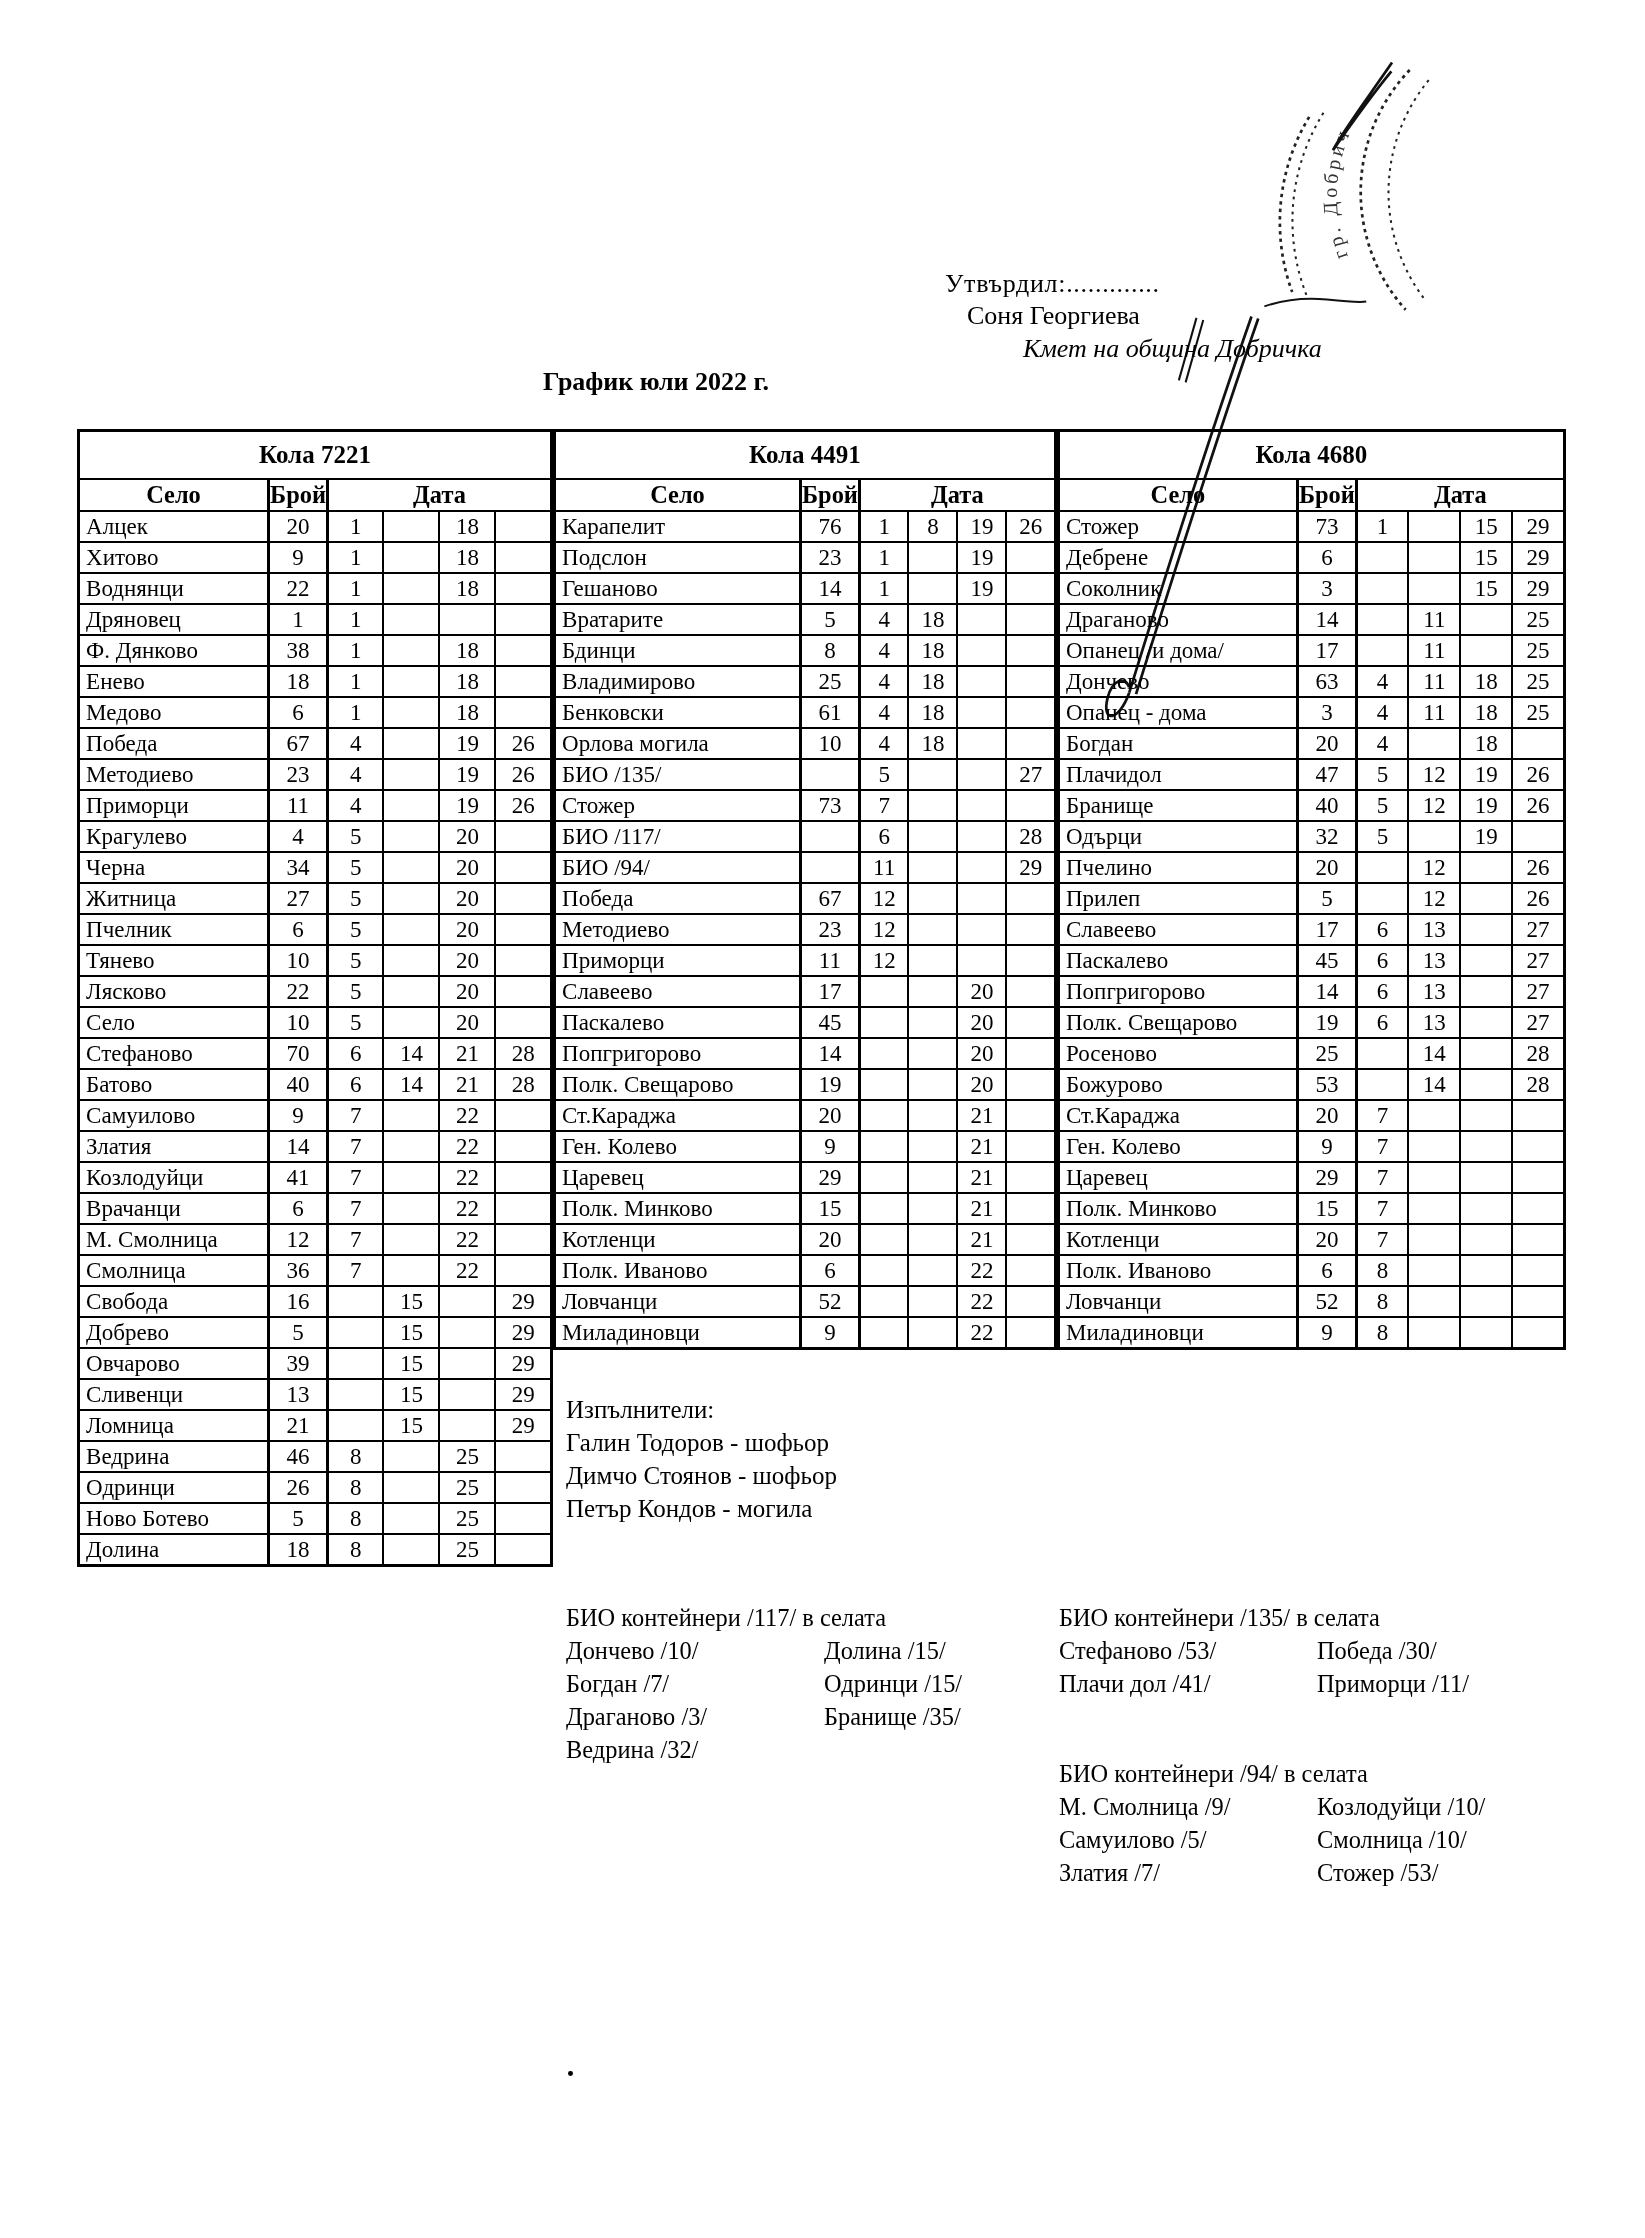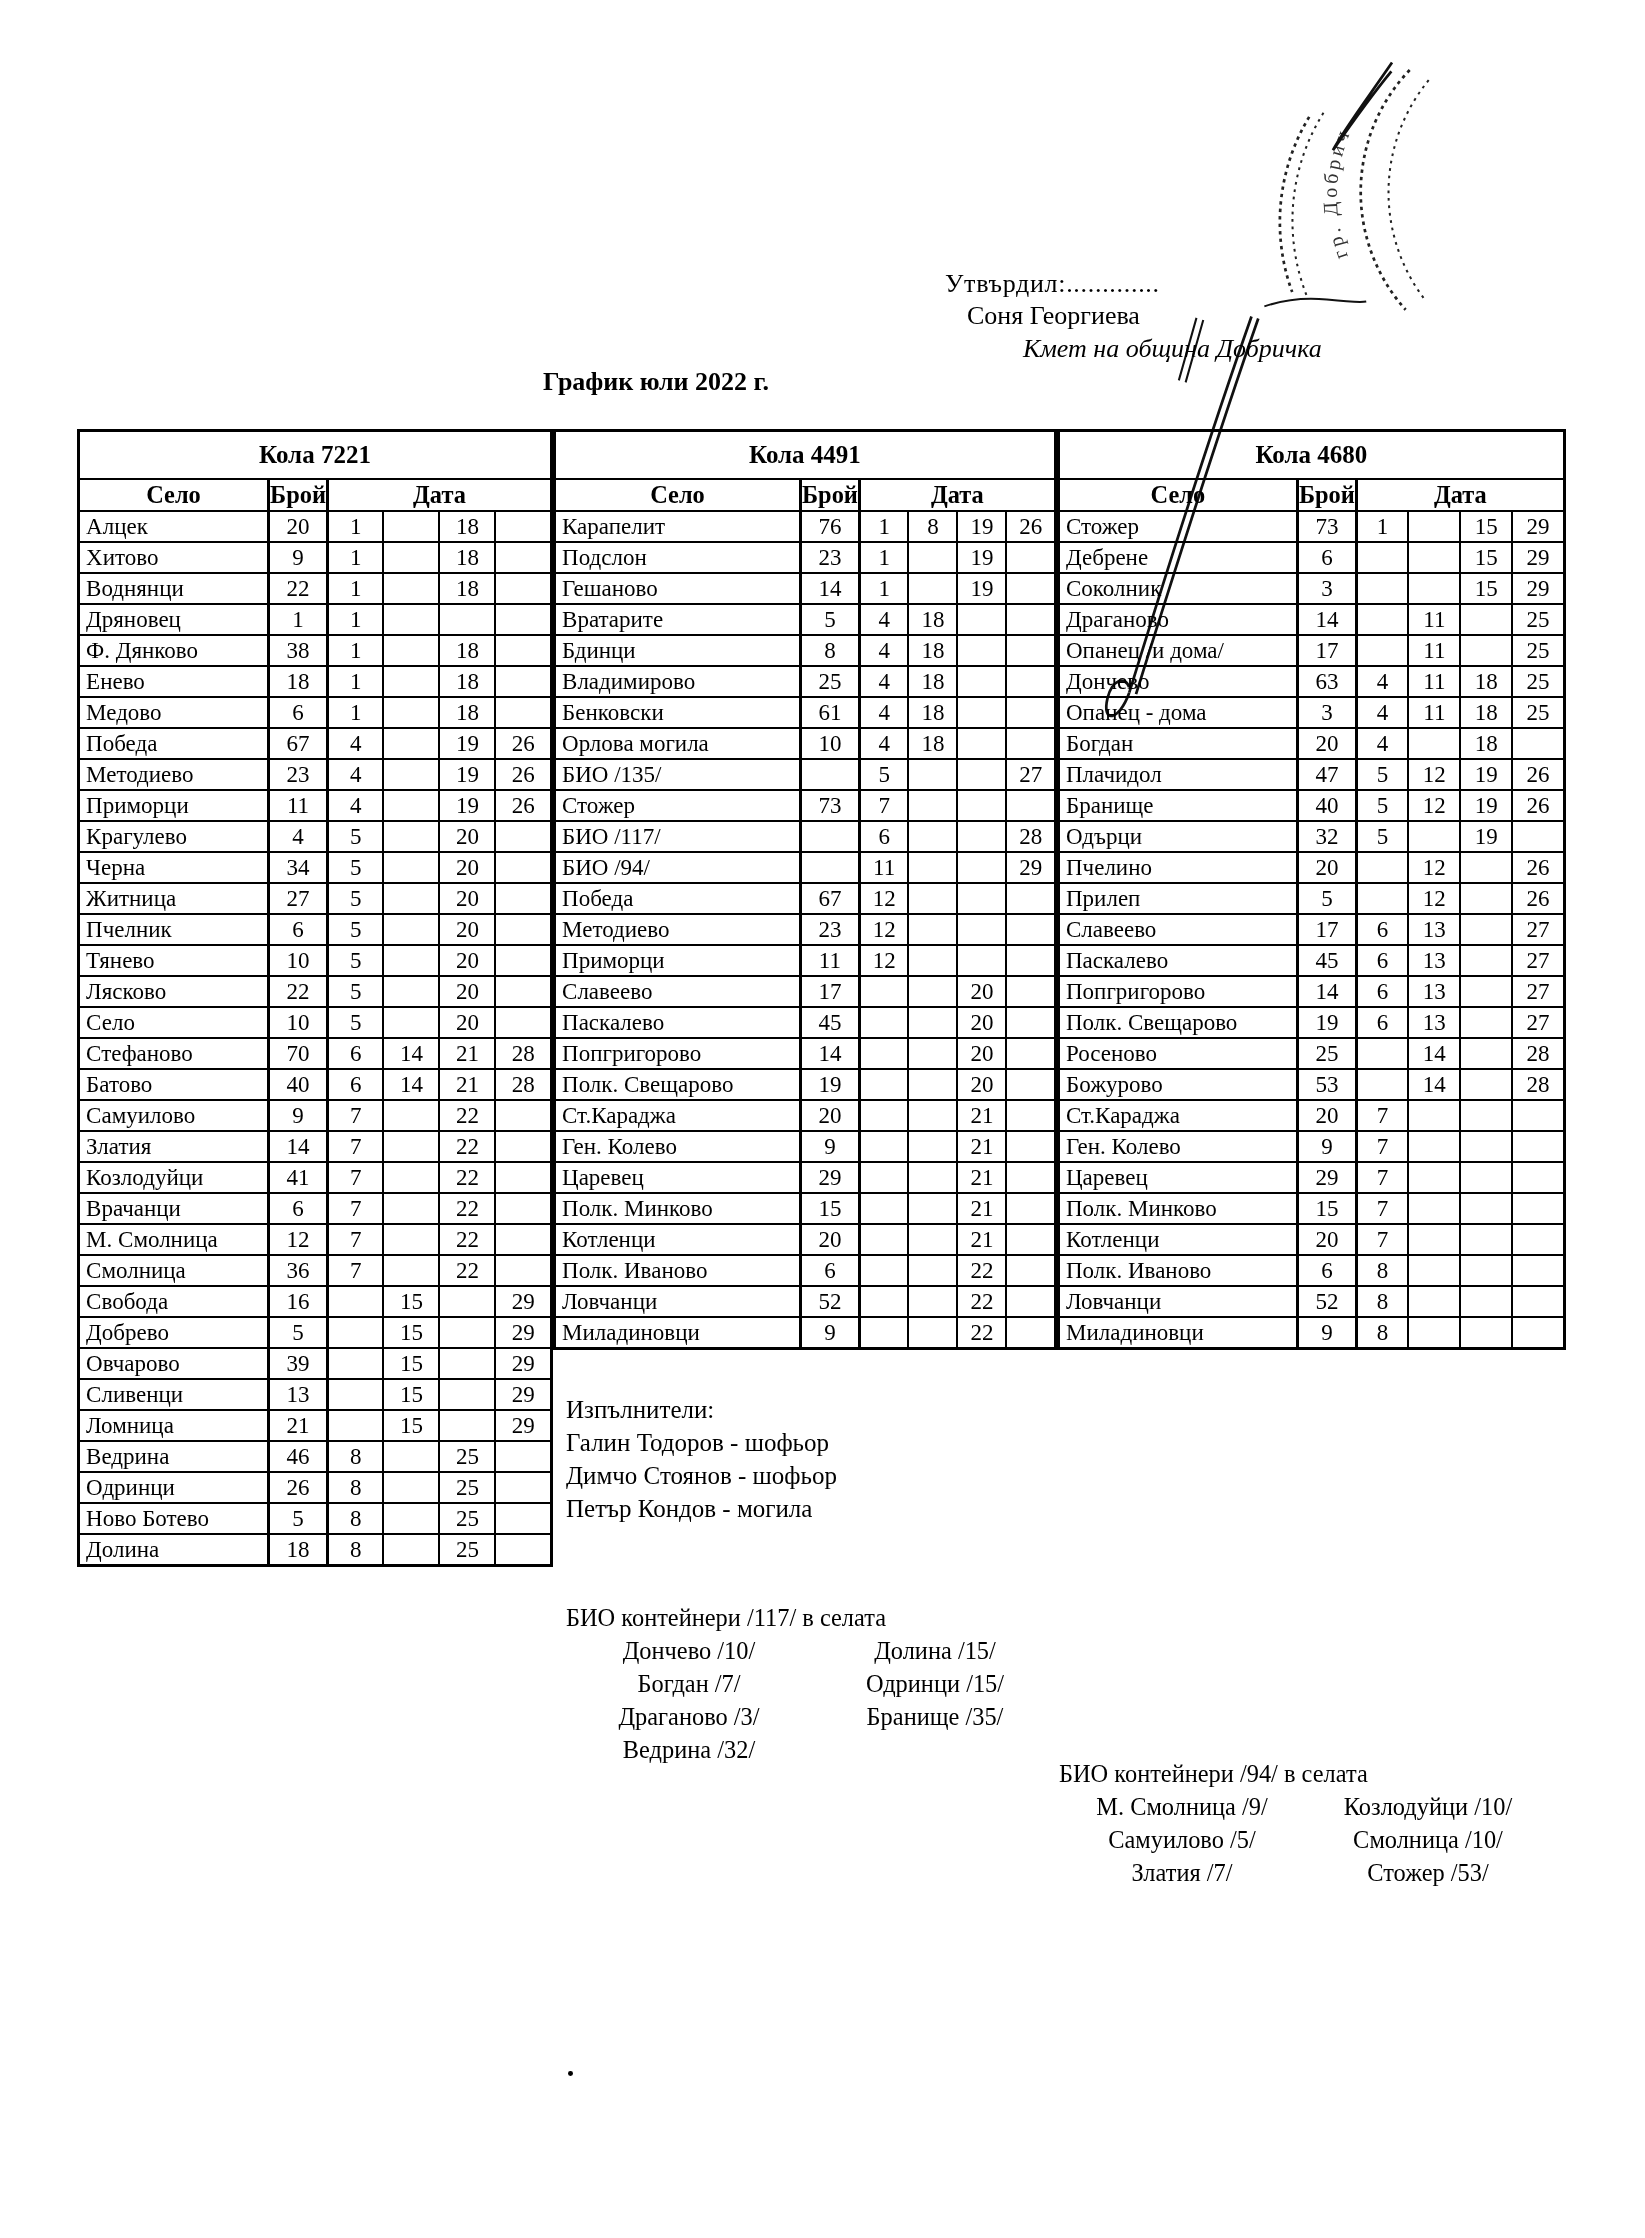--- a/index.html
+++ b/index.html
@@ -31,21 +31,21 @@
   tr.cols th{height:30px;font-size:24.4px;font-weight:bold;text-align:center;}
   tr.cols th.c-cnt, .sched td.cnt{border-left-width:3.4px;border-right-width:3.4px;}
   .sched tbody td{height:29px;font-size:23px;line-height:1;}
   .sched td.vil{text-align:left;padding-left:6.1px;}
   .sched td.cnt,.sched td.date{text-align:center;}
   
   .executors{position:absolute;left:566px;top:1393px;font-size:25px;line-height:33px;}
   
   .note{position:absolute;font-size:24.4px;line-height:33px;}
   .note .ttl{margin-bottom:0px;}
-  .note .grid{display:grid;grid-template-columns:246px 246px;column-gap:0;text-align:center;}
+  .note .grid{display:grid;grid-template-columns:246px 246px;column-gap:12px;}
   .note117{left:566px;top:1601px;}
   .note135{left:1059px;top:1601px;}
   .note94{left:1059px;top:1757px;}
   
   svg.overlay{position:absolute;left:0;top:0;pointer-events:none;}
   .speck{position:absolute;left:568px;top:2071px;width:4.8px;height:4.8px;background:#000;border-radius:50%;}
 </style>
 </head>
 <body>
 
@@ -870,20 +870,29 @@
         <div>Долина /15/</div>
         <div>Богдан /7/</div>
         <div>Одринци /15/</div>
         <div>Драганово /3/</div>
         <div>Бранище /35/</div>
         <div>Ведрина /32/</div>
         <div></div>
       </div>
   </div>
 
+  <div class="note note135">
+    <div class="ttl">БИО контейнери /135/ в селата</div>
+    <div class="grid">
+        <div>Стефаново /53/</div>
+        <div>Победа /30/</div>
+        <div>Плачи дол /41/</div>
+        <div>Приморци /11/</div>
+      </div>
+  </div>
 
   <div class="note note94">
     <div class="ttl">БИО контейнери /94/ в селата</div>
     <div class="grid">
         <div>М. Смолница /9/</div>
         <div>Козлодуйци /10/</div>
         <div>Самуилово /5/</div>
         <div>Смолница /10/</div>
         <div>Златия /7/</div>
         <div>Стожер /53/</div>

